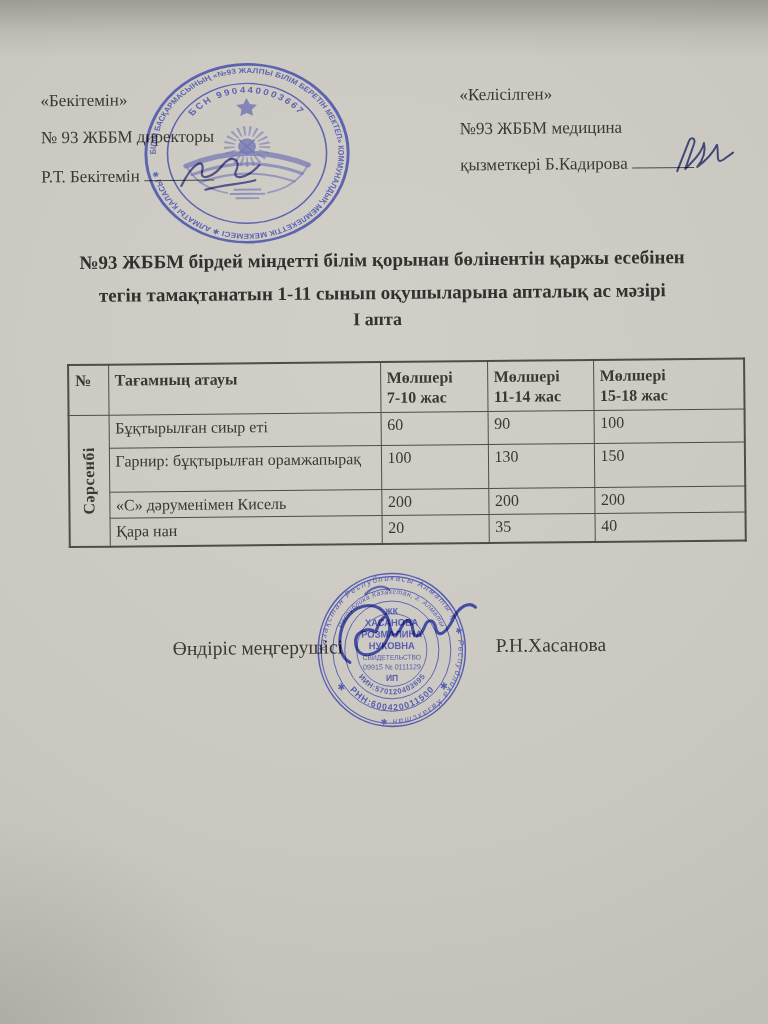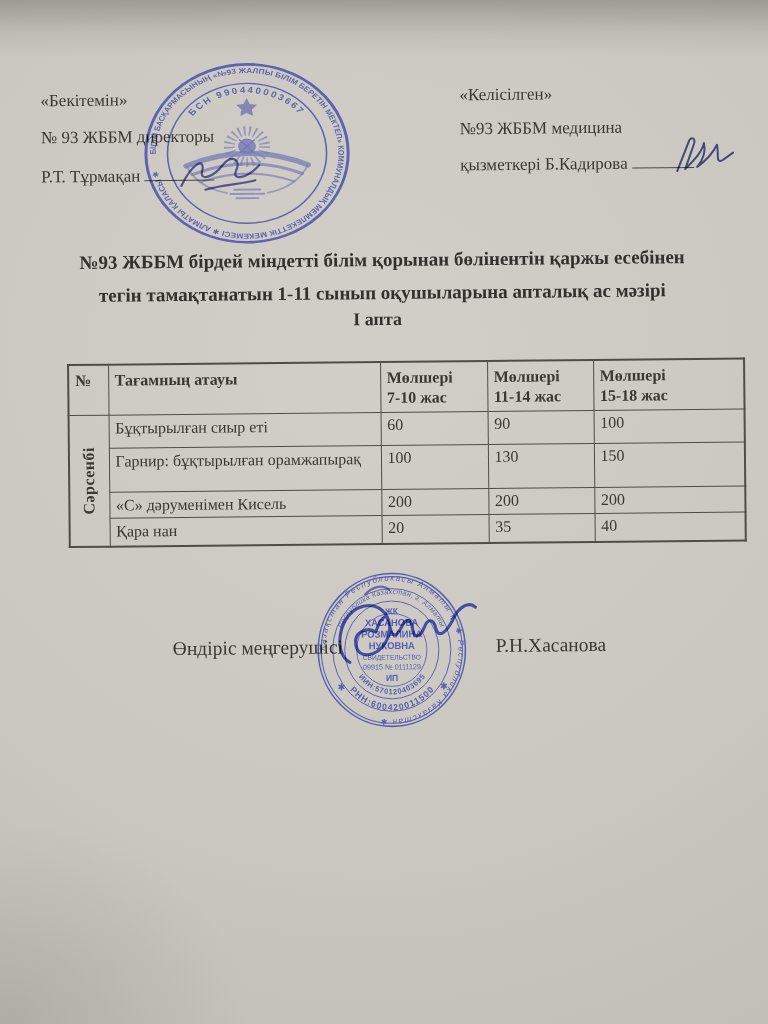--- a/index.html
+++ b/index.html
@@ -56,21 +56,21 @@
 </style>
 </head>
 <body>
 
 <div class="photo">
   <div class="sheet">
 
     <div class="approve-block">
       <p class="blockline">«Бекітемін»</p>
       <p class="blockline">№ 93 ЖББМ директоры</p>
-      <p class="blockline"><span>Р.Т. Тұрмақан</span><span class="sigline w70"></span></p>
+      <p class="blockline"><span>Р.Т. Бекітемін</span><span class="sigline w70"></span></p>
     </div>
 
     <div class="agree-block">
       <p class="blockline">«Келісілген»</p>
       <p class="blockline">№93 ЖББМ медицина</p>
       <p class="blockline"><span>қызметкері Б.Кадирова</span><span class="sigline w62"></span></p>
     </div>
 
     <svg class="stampsvg school-stamp stxt" viewBox="0 0 220 220" preserveAspectRatio="none">
       <defs>

